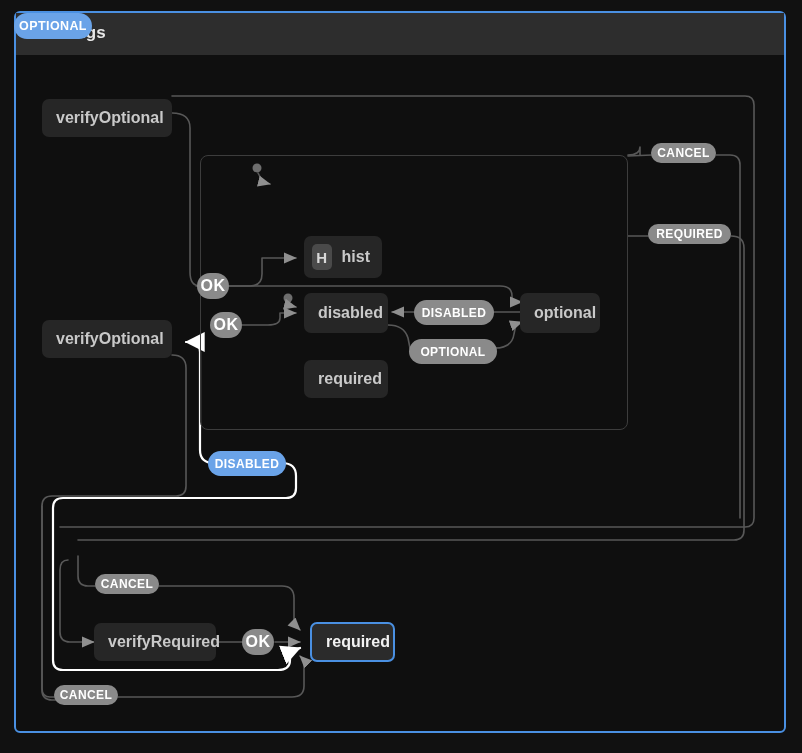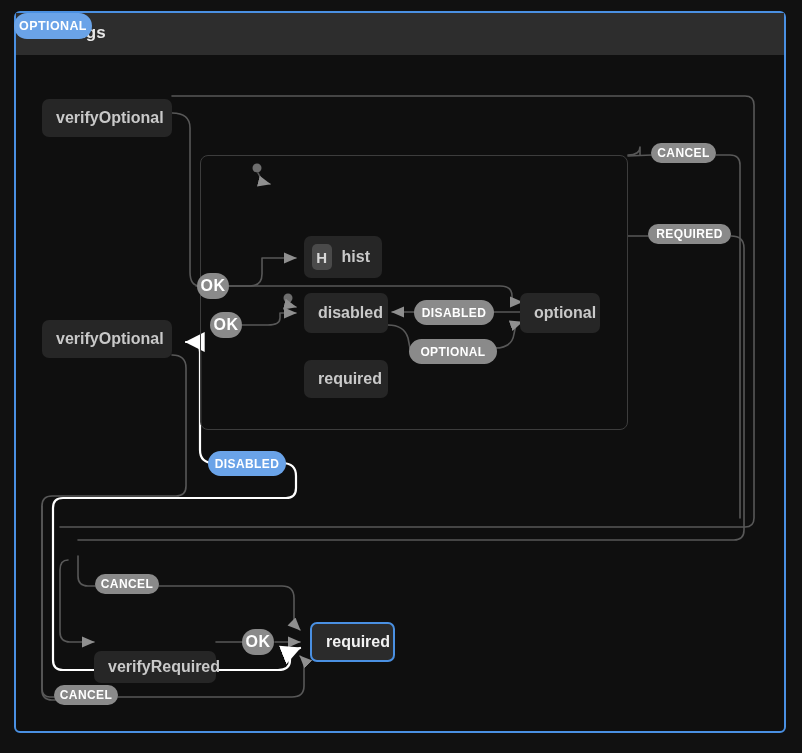--- a/index.html
+++ b/index.html
@@ -248,21 +248,21 @@
   </div>
 
   <div class="node" style="left:520px; top:293px; width:80px; height:40px;">
     <span>optional</span>
   </div>
 
   <div class="node" style="left:304px; top:360px; width:84px; height:38px;">
     <span>required</span>
   </div>
 
-  <div class="node" style="left:94px; top:623px; width:122px; height:32px;margin-top:28px;">
+  <div class="node" style="left:94px; top:623px; width:122px; height:38px;">
     <span>verifyRequired</span>
   </div>
 
   <div class="node active-node" style="left:310px; top:622px; width:85px; height:40px;">
     <span>required</span>
   </div>
 
   <div class="pill" style="left:651px; top:143px; width:65px;">
     <span>CANCEL</span>
   </div>

